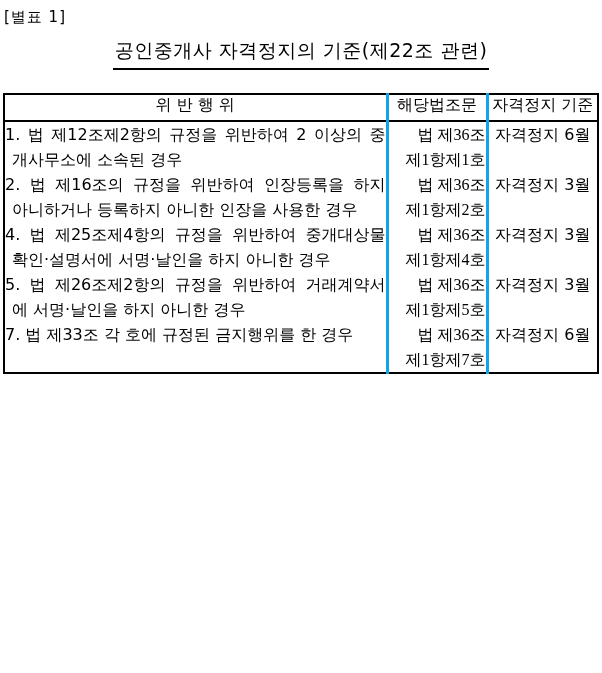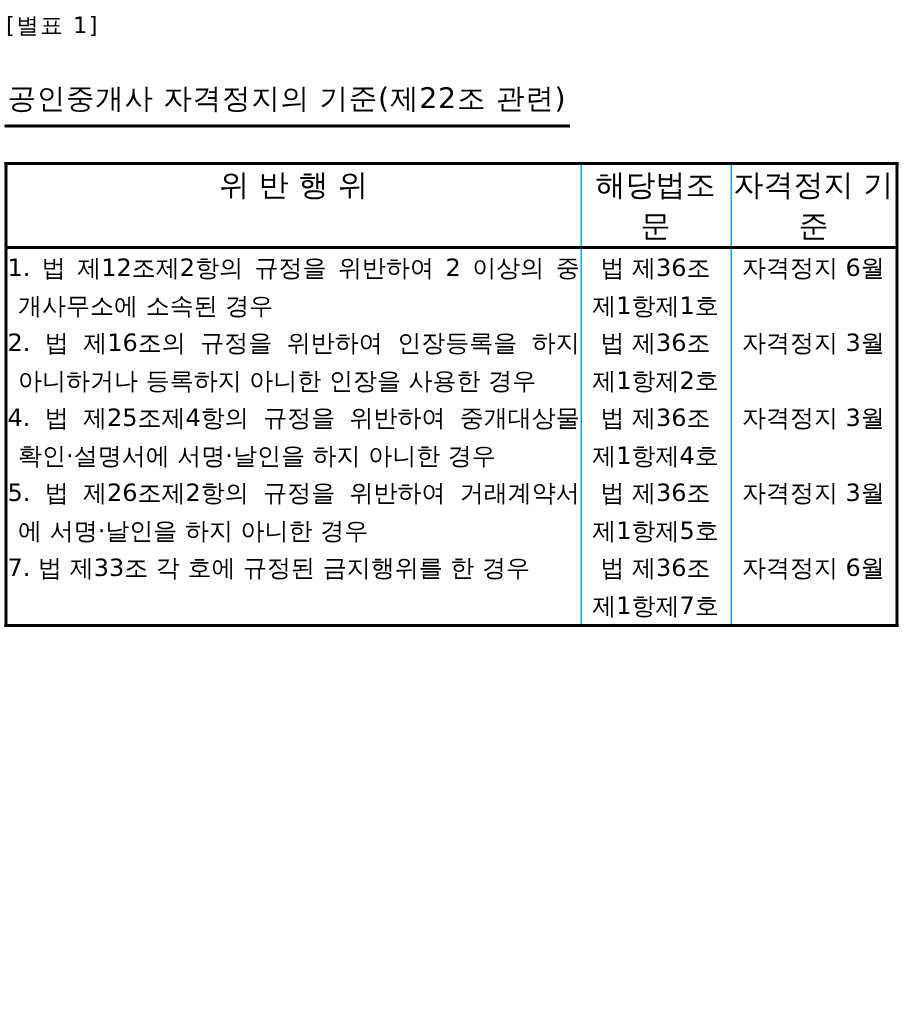--- a/index.html
+++ b/index.html
@@ -18,71 +18,73 @@
     background: #ffffff;
     overflow: hidden;
   }
   .annex {
     font-size: 15px;
     line-height: 18px;
     margin: 2px 0 0 1px;
     letter-spacing: 1px;
   }
   .title-wrap {
-    margin-top: 27px;
+    text-align: center;
+    margin-top: 12px;
     height: 32px;
   }
   .doc-title {
     display: inline-block;
     font-size: 19px;
     letter-spacing: 0.5px;
     padding: 0 2px 4px 2px;
     border-bottom: 2px solid #000000;
   }
   table.criteria {
     border-collapse: collapse;
     table-layout: fixed;
     width: 596px;
     margin-top: 23px;
     border: 2px solid #000000;
   }
   table.criteria th,
   table.criteria td {
-    border-left: 1px solid #0ea5e9;
+    border-left: 3px solid #0ea5e9;
     padding: 0;
     vertical-align: top;
     font-weight: normal;
   }
   table.criteria th:first-child,
   table.criteria td:first-child { border-left: none; }
   thead th {
     border-bottom: 2px solid #000000;
     height: 27px;
     vertical-align: middle;
     text-align: center;
-    font-size: 20px;
+    font-size: 16px;
   }
   td.viol {
     font-size: 16px;
     line-height: 25px;
     padding: 12px 4px 10px 6px;
     margin-top: 48px;
   }
   .vline { white-space: nowrap; }
   .vline.jline {
     white-space: normal;
     text-align: justify;
     text-align-last: justify;
   }
   .vline.cont { margin-left: 7px; }
   td.law {
     font-size: 16px;
     line-height: 25px;
-    text-align: center;
+    text-align: right;
     padding-top: 2px;
+    font-family: Liberation Serif, serif;
   }
   td.pen {
     font-size: 16px;
     line-height: 25px;
     text-align: center;
     padding-top: 3px;
     margin-left: 26px;
   }
 </style>
 </head>

